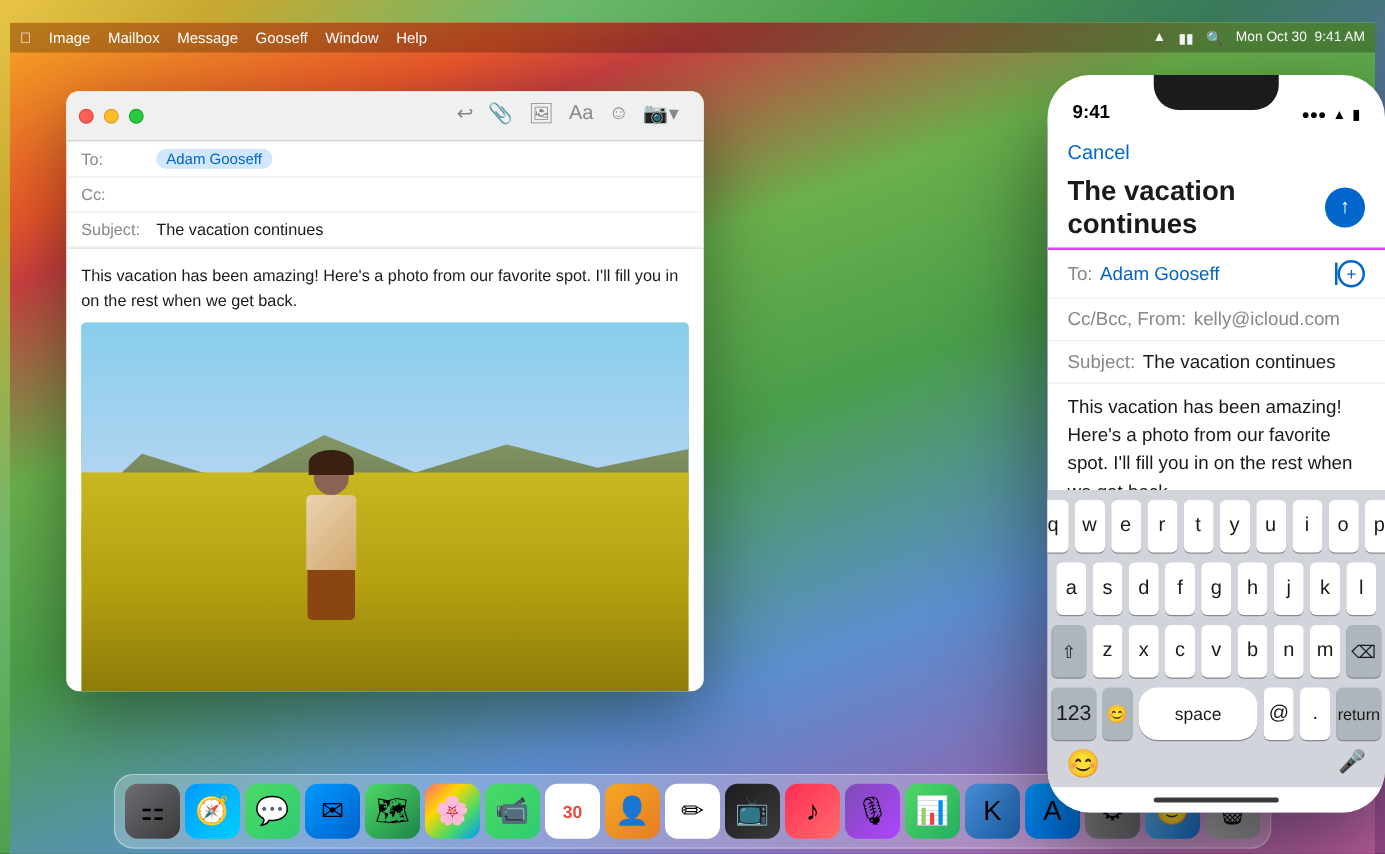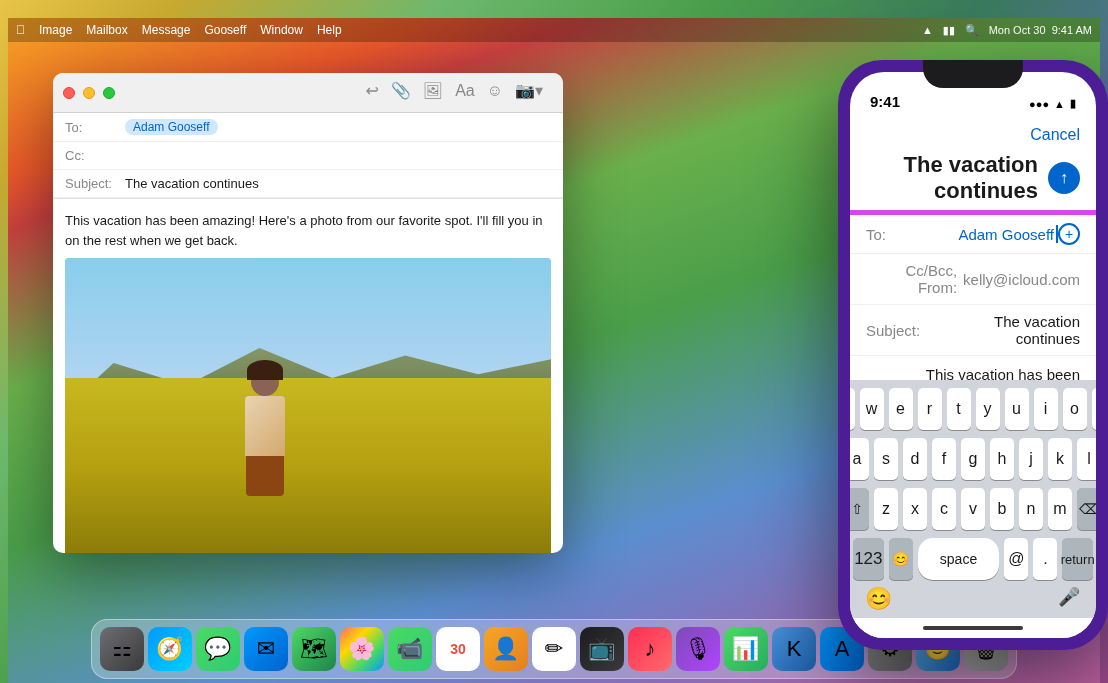--- a/index.html
+++ b/index.html
@@ -304,22 +304,20 @@
     
     .iphone-frame {
       position: absolute;
       top: 60px;
       right: 0px;
       width: 270px;
       height: 590px;
       background: #4c1d95;
       border-radius: 44px;
       box-shadow: 0 30px 80px rgba(0,0,0,0.5);
-      padding: 12px;
-      text-align: right;
     }
 
     .iphone-notch {
       position: absolute;
       top: 0;
       left: 50%;
       transform: translateX(-50%);
       width: 100px;
       height: 28px;
       background: #1c1c1e;
@@ -362,21 +360,21 @@
     
     .iphone-mail {
       padding: 0;
       display: flex;
       flex-direction: column;
       height: calc(100% - 44px);
     }
 
     .iphone-mail-header {
       padding: 10px 16px 6px;
-      border-bottom: 5px solid #d946ef;
+      border-bottom: 2px solid #d946ef;
     }
 
     .iphone-cancel {
       color: #0066cc;
       font-size: 16px;
       cursor: pointer;
     }
 
     .iphone-subject-row {
       display: flex;

